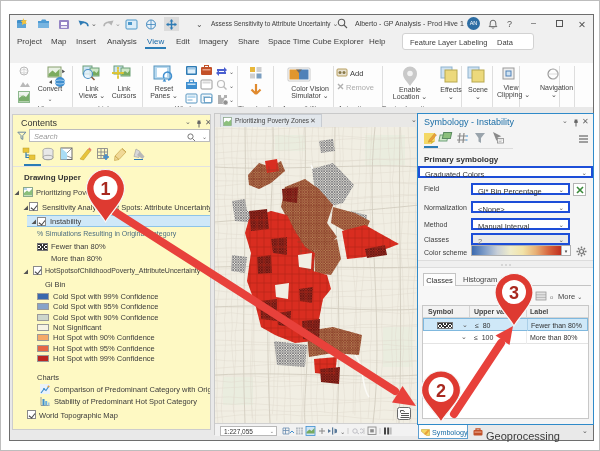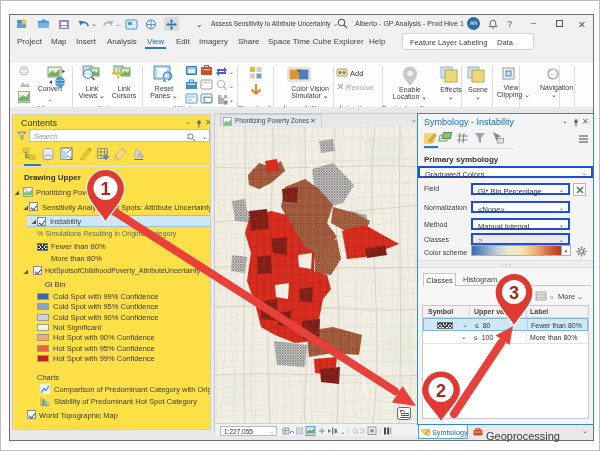--- a/index.html
+++ b/index.html
@@ -16,21 +16,21 @@
 .menu-item.active:after { content:""; position:absolute; left:-2px; right:-2px; bottom:-3px; height:2px; background:#2b7cb5; }
 .ctx-box { position:absolute; left:392px; top:0px; width:132px; height:17px; background:#fff; border:1px solid #d2d2d2; border-radius:3px; }
 
 #ribbon { position:absolute; left:0; top:48px; width:100%; height:56px; background:#fdfdfd; border-bottom:6px solid #be185d; }
 .gsep { position:absolute; top:3px; bottom:4px; width:1px; background:#dedede; }
 .glabel { position:absolute; bottom:1px; font-size:7px; color:#5a5a5a; white-space:nowrap; }
 .rbtxt { position:absolute; font-size:7px; color:#404040; white-space:nowrap; text-align:center; }
 .chev { color:#555; font-size:6px; }
 
 #content { position:absolute; left:0; top:92px; width:100%; height:333px; background:#e9e9e9; }
-#leftpanel { position:absolute; left:2px; top:7px; width:199px; height:316px; background:#fde047; border:1px solid #cdcdcd; overflow:hidden; }
+#leftpanel { position:absolute; left:2px; top:7px; width:199px; height:316px; background:#fef9c3; border:1px solid #cdcdcd; overflow:hidden; }
 #mappanel { position:absolute; left:204px; top:6px; width:206px; height:322px; background:#ececec; border:1px solid #c9c9c9; }
 #rightpanel { position:absolute; left:407px; top:6px; width:177px; height:312px; background:#f4f4f4; border:1px solid #2f8ac9; }
 #rtabs { position:absolute; left:407px; top:318px; width:177px; height:14px; }
 .sel-row { background:#cfe8f8; border-top:1px solid #8ec4e8; border-bottom:1px solid #8ec4e8; }
 .cb { position:absolute; width:9px; height:9px; background:#fff; border:1px solid #8a8a8a; }
 .cb:after { content:""; position:absolute; left:2px; top:0.5px; width:3px; height:5px; border:solid #444; border-width:0 1.2px 1.2px 0; transform:rotate(38deg); }
 .hatchsw { border:1px solid #777; background:#fff;
   background-image:repeating-linear-gradient(45deg,#333 0,#333 1px,transparent 1px,transparent 2.4px),repeating-linear-gradient(-45deg,#333 0,#333 1px,transparent 1px,transparent 2.4px); }
 .lg { left:24px; font-size:7.5px; color:#3b3b3b; white-space:nowrap; }
 .lg i { display:inline-block; width:12px; height:7px; border:1px solid #9a9a9a; margin-right:4px; vertical-align:-1px; }

